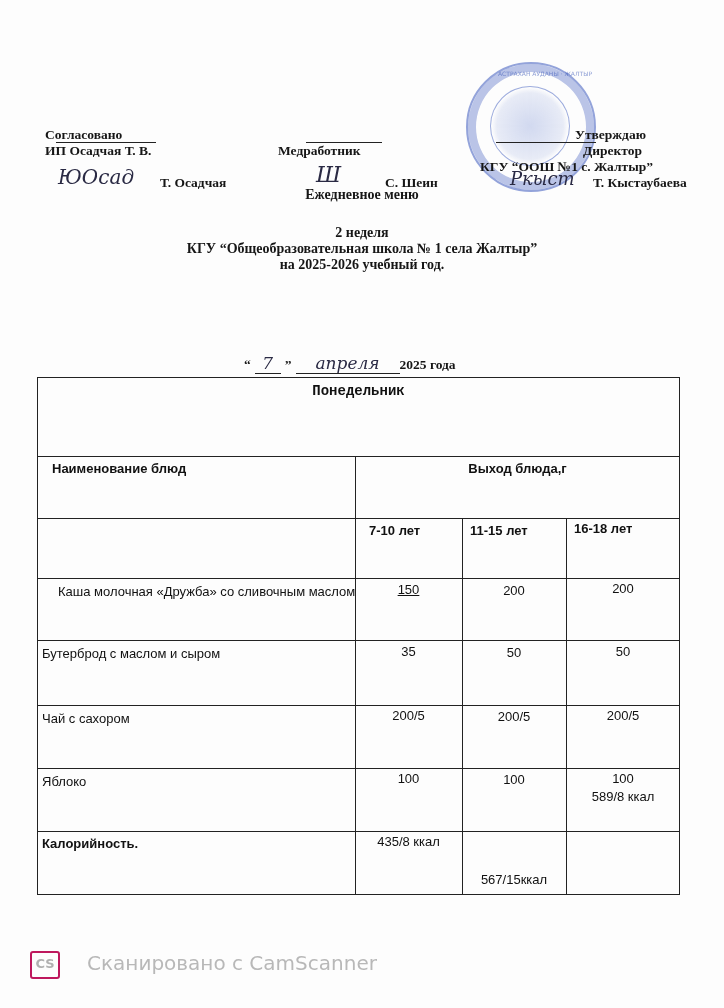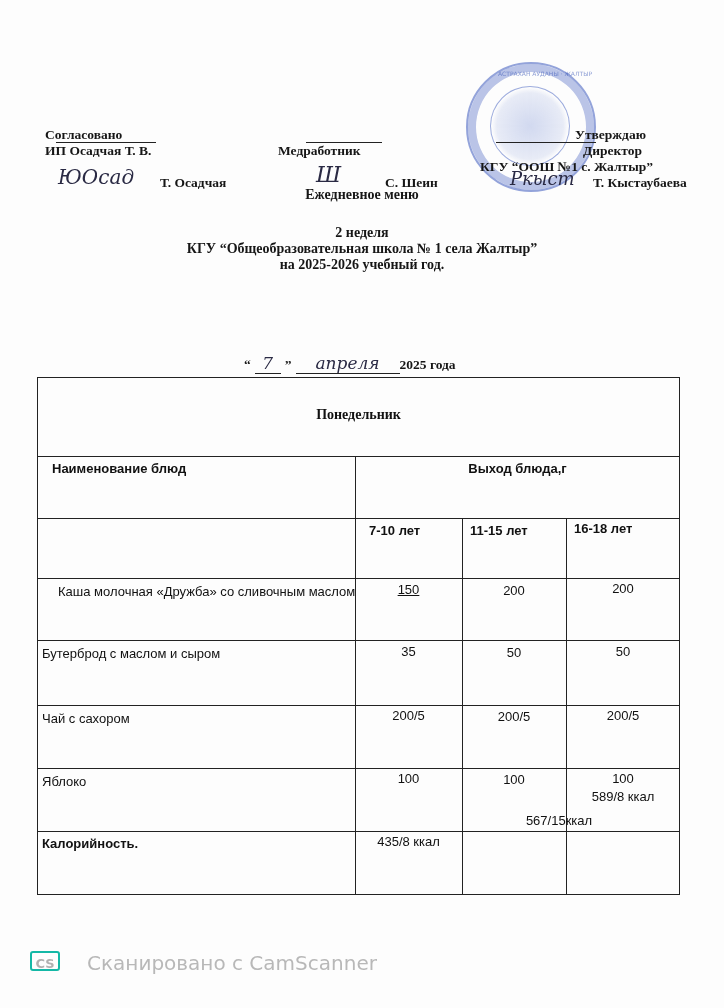--- a/index.html
+++ b/index.html
@@ -34,26 +34,26 @@
   
   .center-b { position: absolute; left: 0; width: 724px; text-align: center; font-weight: bold; font-size: 14px; line-height: 16px; }
 
   
   .tbl { position: absolute; left: 37px; top: 377px; width: 643px; height: 518px; border: 1.5px solid #222; box-sizing: border-box; }
   .hline { position: absolute; height: 0; border-top: 1.5px solid #222; }
   .vline { position: absolute; width: 0; border-left: 1.5px solid #222; }
   .cell { position: absolute; font-family: "Liberation Sans", sans-serif; font-size: 13px; line-height: 18px; color: #111; }
   .cell.b { font-weight: bold; }
   .cell.c { text-align: center; }
-  .day { font-family: Liberation Serif, serif; font-weight: bold; font-size: 14px; margin-top: 24px; }
+  .day { font-family: Liberation Mono, monospace; font-weight: bold; font-size: 14px; }
 
   
   .cs-logo {
-    position: absolute; left: 30px; top: 951px; width: 30px; height: 20px;
-    border: 2px solid #14b8a6; border-radius: 3px; box-sizing: border-box;
+    position: absolute; left: 30px; top: 951px; width: 30px; height: 28px;
+    border: 2px solid #be185d; border-radius: 3px; box-sizing: border-box;
     font-family: "DejaVu Sans", sans-serif; font-weight: bold; font-size: 13px; color: #b0b0b0;
     text-align: center; line-height: 21px;
   }
   .cs-text { position: absolute; left: 72px; top: 951px; font-family: "DejaVu Sans", sans-serif; font-size: 20px; color: #b8b8b8; white-space: nowrap; margin-left: 15px; }
 </style>
 </head>
 <body>
 
 <div class="abs serif-b" style="left:45px;top:81px;">Согласовано</div>
 <div class="abs serif-b" style="left:45px;top:97px;">ИП Осадчая Т. В.</div>
@@ -127,17 +127,17 @@
 <div class="cell c" style="left:462px;top:708px;width:104px;">200/5</div>
 <div class="cell c" style="left:566px;top:707px;width:114px;">200/5</div>
 
 <div class="cell" style="left:42px;top:773px;width:310px;">Яблоко</div>
 <div class="cell c" style="left:355px;top:770px;width:107px;">100</div>
 <div class="cell c" style="left:462px;top:771px;width:104px;">100</div>
 <div class="cell c" style="left:566px;top:770px;width:114px;">100</div>
 
 <div class="cell b" style="left:42px;top:835px;">Калорийность.</div>
 <div class="cell c" style="left:355px;top:833px;width:107px;">435/8 ккал</div>
-<div class="cell c" style="left:462px;top:812px;width:104px;padding-left:45px;">567/15ккал</div>
+<div class="cell c" style="left:462px;top:871px;width:104px;">567/15ккал</div>
 <div class="cell c" style="left:566px;top:788px;width:114px;">589/8 ккал</div>
 
 <div class="cs-logo">CS</div>
 <div class="cs-text">Сканировано с CamScanner</div>
 
 </body></html>

